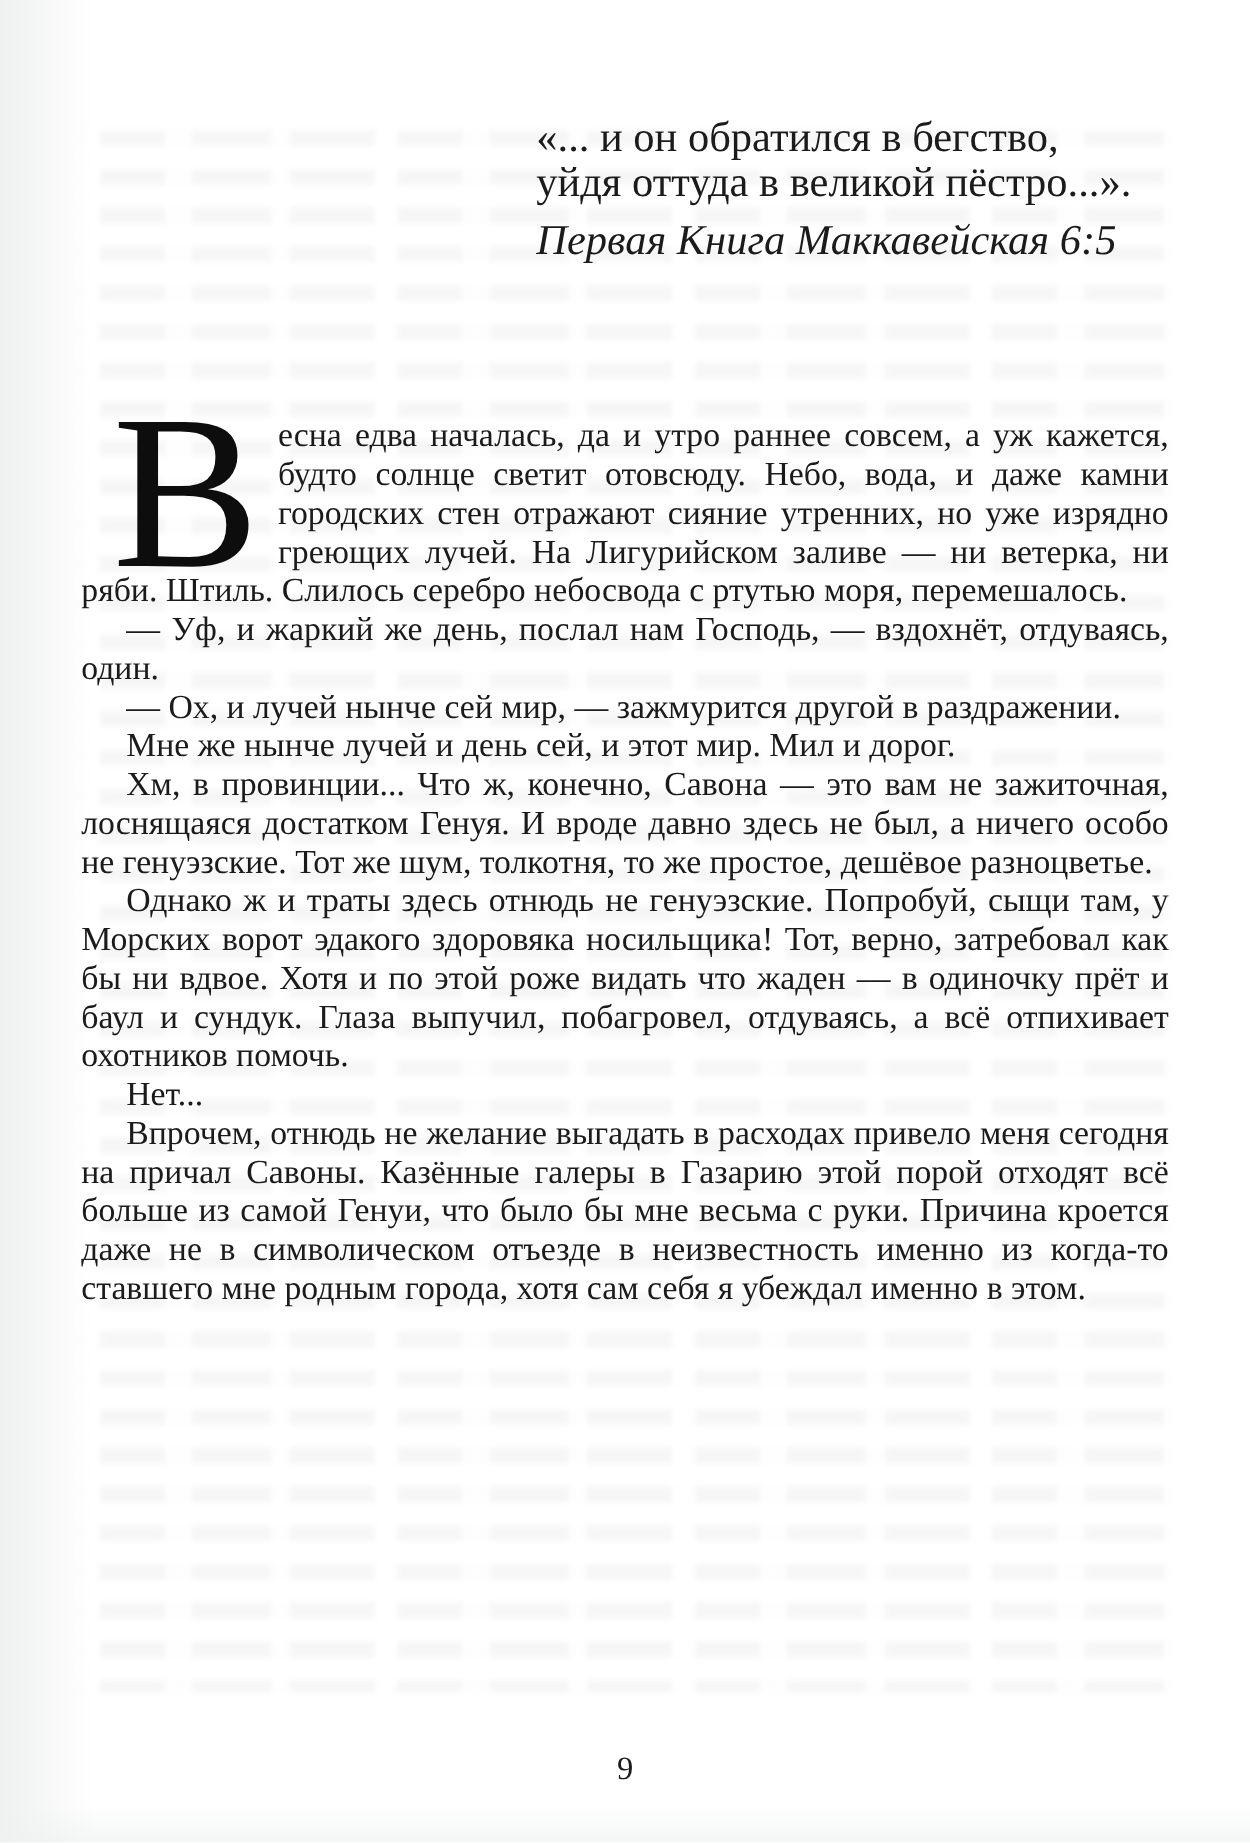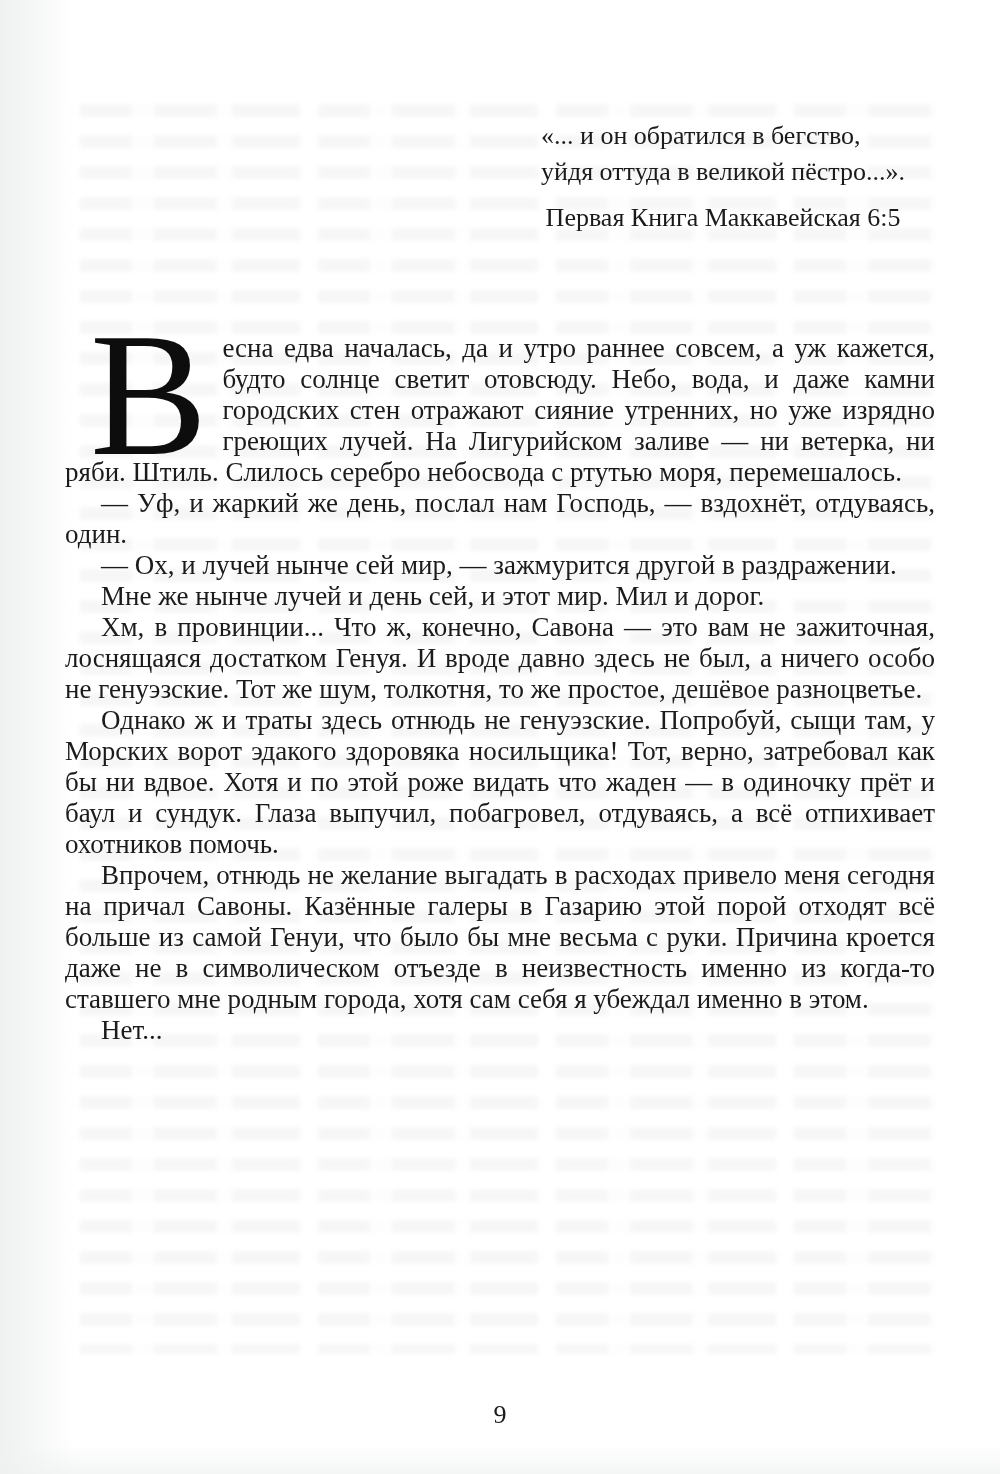--- a/index.html
+++ b/index.html
@@ -40,28 +40,29 @@
         rgba(255,255,255,0.0) 170px 238px),
       repeating-linear-gradient(to bottom,
         rgba(96,102,97,0.18) 0 13px,
         rgba(255,255,255,0) 13px 31px);
     filter: blur(2px);
     opacity: 0.30;
     pointer-events: none;
   }
   .epigraph {
     position: absolute;
-    top: 118px;
+    top: 93px;
     right: 95px;
-    font-size: 26px;
+    font-size: 34px;
     line-height: 36px;
     text-align: left;
   }
   .epigraph .source {
-    text-align: center;
+    text-align: left;
+    font-style: italic;
     margin-top: 10px;
   }
   .body-text {
     position: absolute;
     top: 333px;
     left: 65px;
     width: 870px;
     font-size: 27px;
     line-height: 31px;
     text-align: justify;
@@ -103,17 +104,17 @@
   <div class="source">Первая Книга Маккавейская 6:5</div>
 </div>
 
 <div class="body-text">
   <p class="para first"><span class="dropcap">В</span><span>есна едва началась, да и утро раннее совсем, а уж кажется, будто солнце светит отовсюду. Небо, вода, и даже камни городских стен отражают сияние утренних, но уже изрядно греющих лучей. На Лигурийском заливе — ни ветерка, ни ряби. Штиль. Слилось серебро небосвода с ртутью моря, перемешалось.</span></p>
   <p class="para">— Уф, и жаркий же день, послал нам Господь, — вздохнёт, отдуваясь, один.</p>
   <p class="para">— Ох, и лучей нынче сей мир, — зажмурится другой в раздражении.</p>
   <p class="para">Мне же нынче лучей и день сей, и этот мир. Мил и дорог.</p>
   <p class="para">Хм, в провинции... Что ж, конечно, Савона — это вам не зажиточная, лоснящаяся достатком Генуя. И вроде давно здесь не был, а ничего особо не генуэзские. Тот же шум, толкотня, то же простое, дешёвое разноцветье.</p>
   <p class="para">Однако ж и траты здесь отнюдь не генуэзские. Попробуй, сыщи там, у Морских ворот эдакого здоровяка носильщика! Тот, верно, затребовал как бы ни вдвое. Хотя и по этой роже видать что жаден — в одиночку прёт и баул и сундук. Глаза выпучил, побагровел, отдуваясь, а всё отпихивает охотников помочь.</p>
+  <p class="para">Нет...</p>
   <p class="para">Впрочем, отнюдь не желание выгадать в расходах привело меня сегодня на причал Савоны. Казённые галеры в Газарию этой порой отходят всё больше из самой Генуи, что было бы мне весьма с руки. Причина кроется даже не в символическом отъезде в неизвестность именно из когда-то ставшего мне родным города, хотя сам себя я убеждал именно в этом.</p>
-  <p class="para">Нет...</p>
 </div>
 
 <div class="page-number">9</div>
 
 </body></html>

